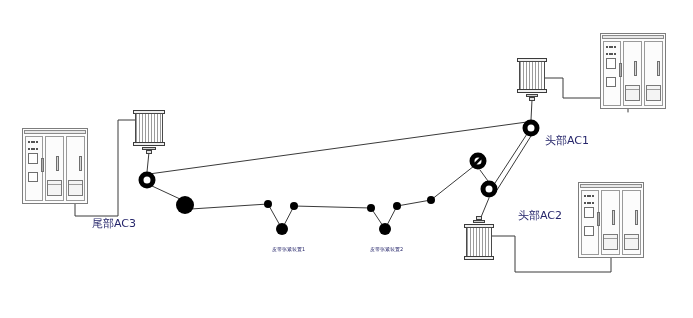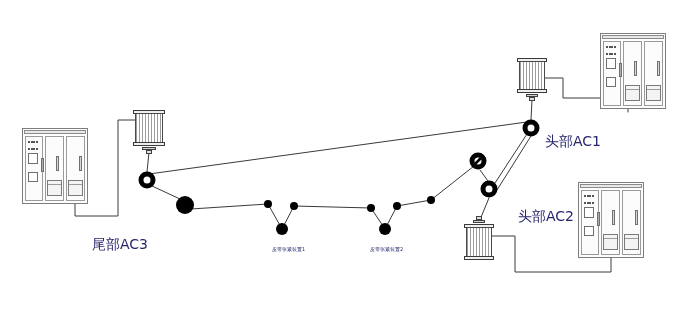--- a/index.html
+++ b/index.html
@@ -85,21 +85,21 @@
   .motor-flange{
     position:absolute;left:26%;width:48%;height:3px;
     background:#d0d0d0;border:1px solid #3f3f3f;box-sizing:border-box;
   }
 
   
   .lbl{
     position:absolute;color:#2b2b6e;white-space:nowrap;
     font-family:"DejaVu Sans","Liberation Sans",sans-serif;
   }
-  .lbl.big{font-size:14px;color:#26266b;}
+  .lbl.big{font-size:11px;color:#26266b;}
   .lbl.small{font-size:5px;color:#2b2b6e;}
 </style>
 </head>
 <body>
 
 <div id="stage">
 
   <svg id="svgroot" viewBox="0 0 693 318">
     <g fill="none" stroke="#3a3a3a" stroke-width="1" stroke-linejoin="round" stroke-linecap="round">
 
@@ -172,21 +172,21 @@
       <div class="cab-col mid">
         <div class="cab-handle h1"></div>
         <div class="cab-drawer"></div>
       </div>
       <div class="cab-col right">
         <div class="cab-handle h2"></div>
         <div class="cab-drawer"></div>
       </div>
     </div>
   </div>
-  <div class="lbl big" style="left:92px;top:236px;">尾部AC3</div>
+  <div class="lbl big" style="left:92px;top:216px;">尾部AC3</div>
 
   <div class="cabinet" style="left:600px;top:33px;width:66px;height:76px;">
     <div class="cab-outer"></div>
     <div class="cab-toprail"></div>
     <div class="cab-body">
       <div class="cab-col left">
         <div class="cab-leds">
           <div class="cab-ledrow">
               <i></i>
               <i></i>

